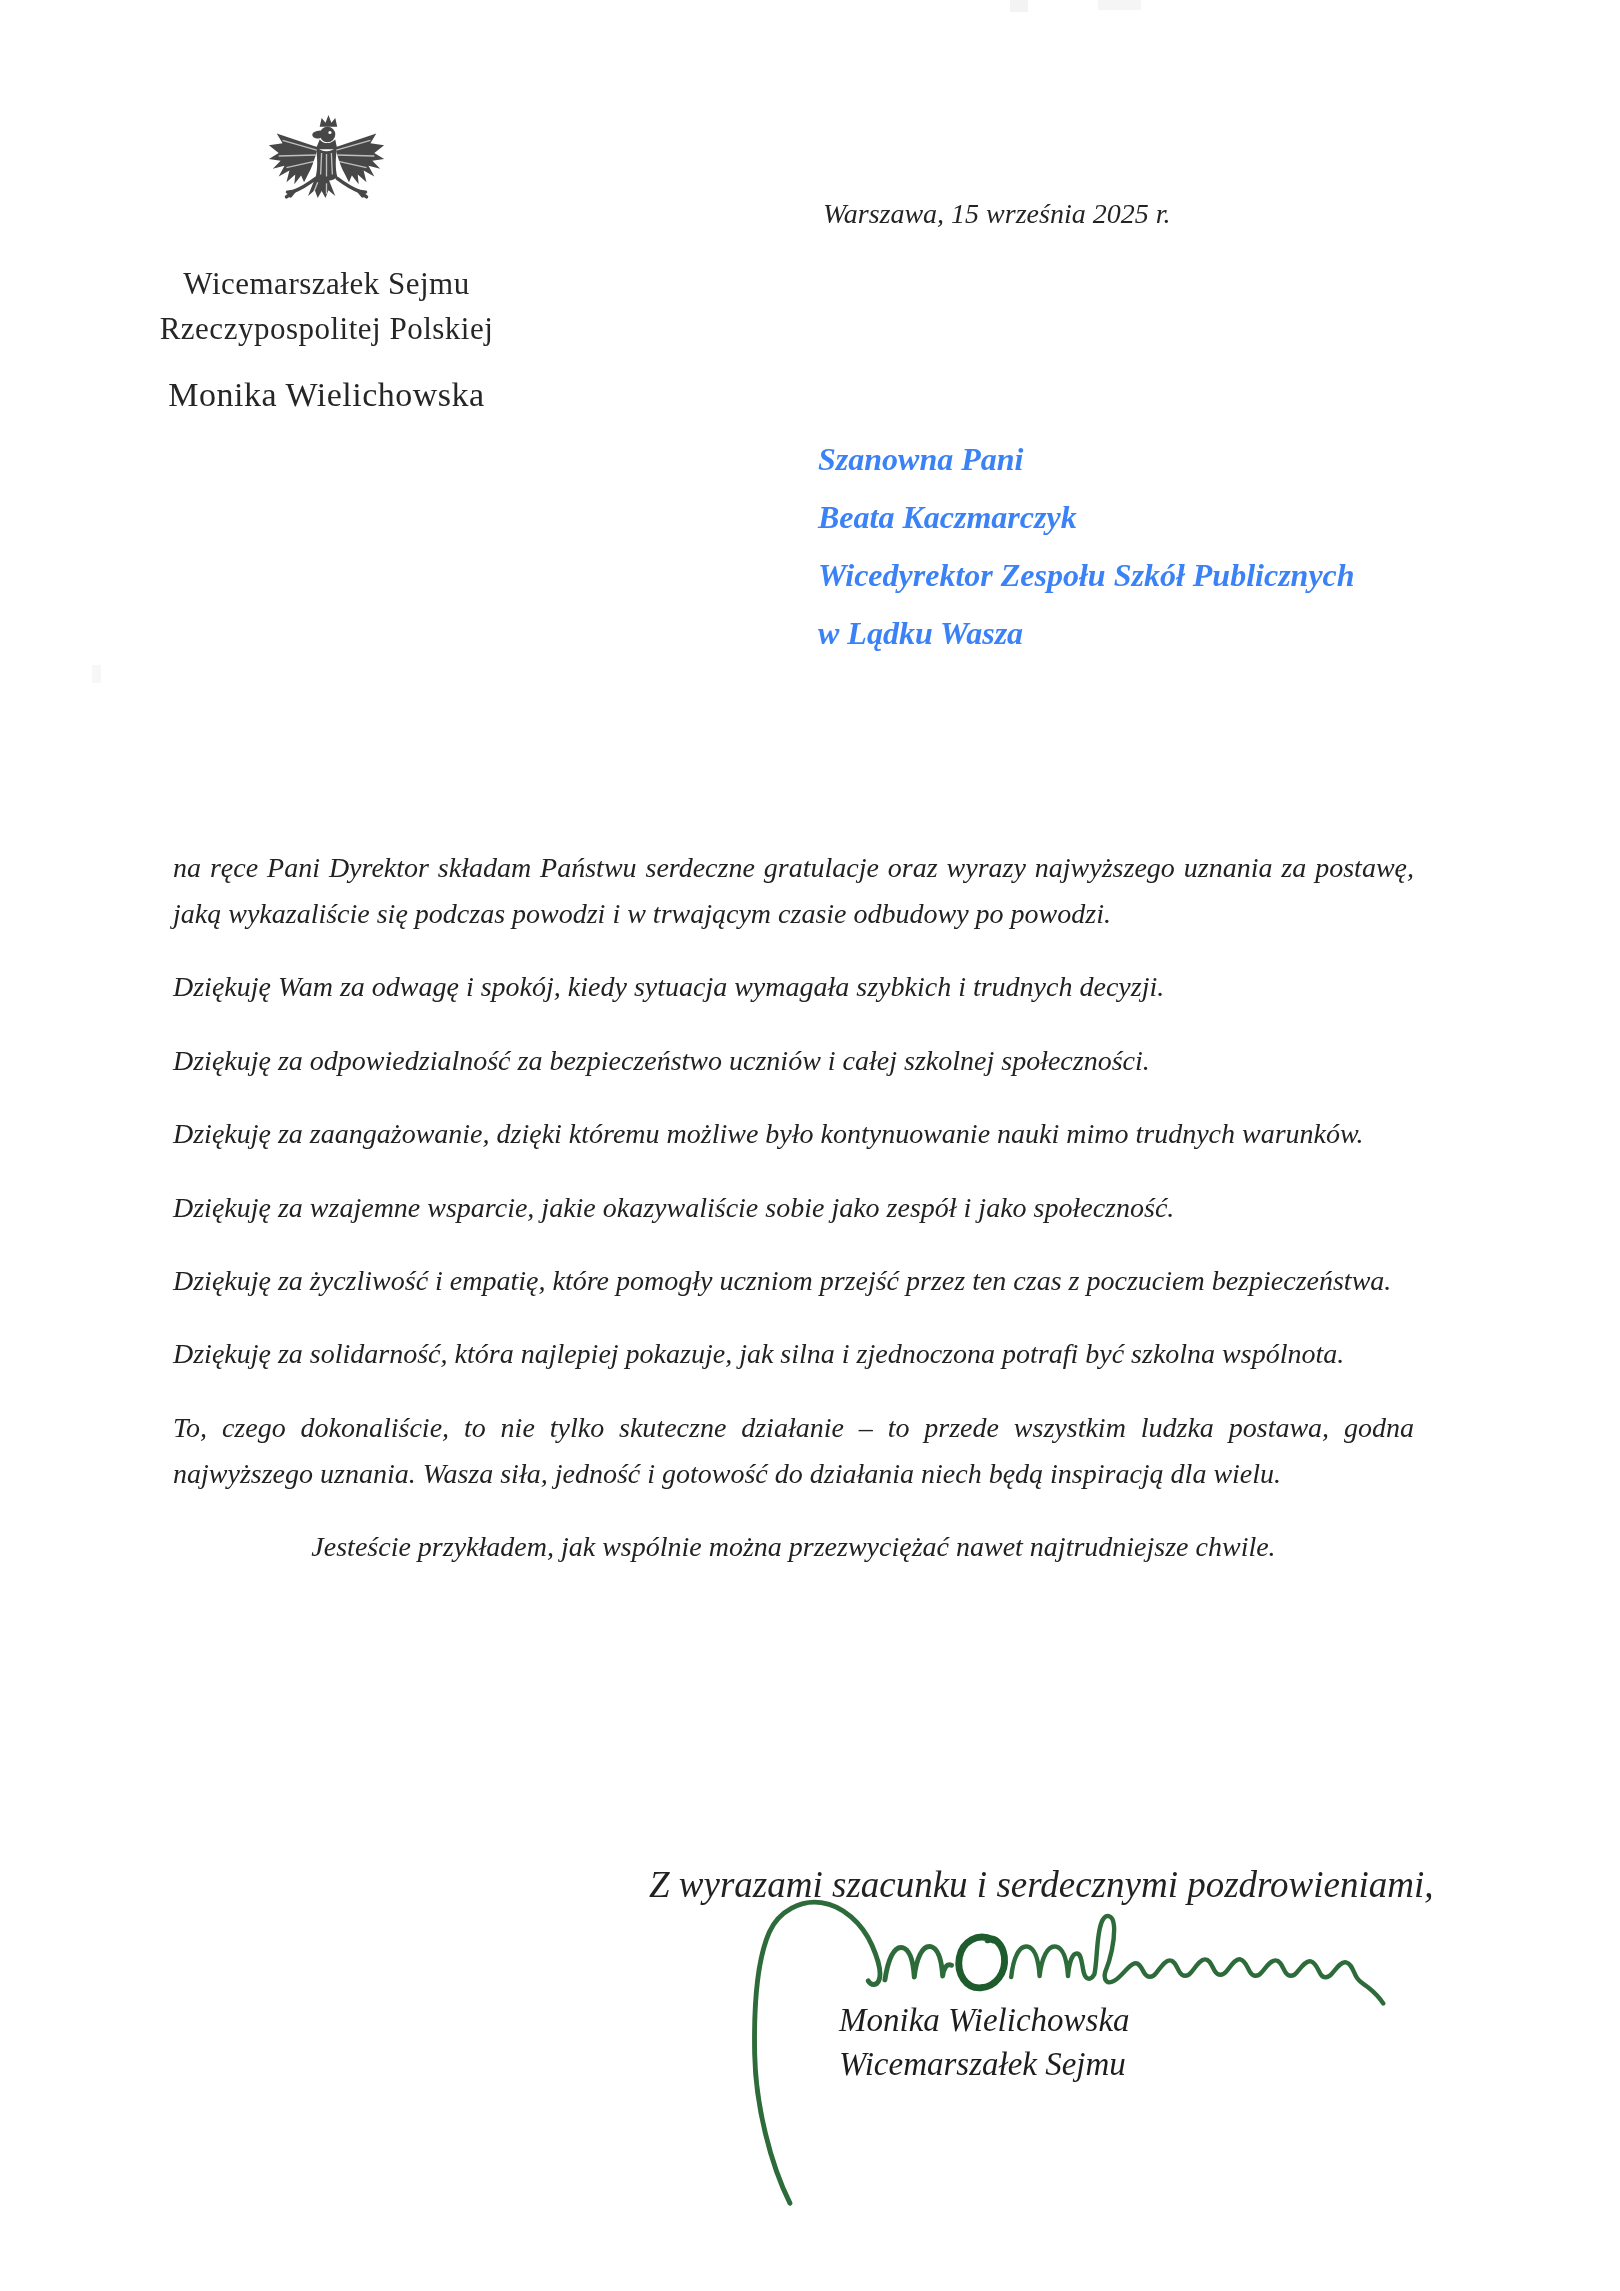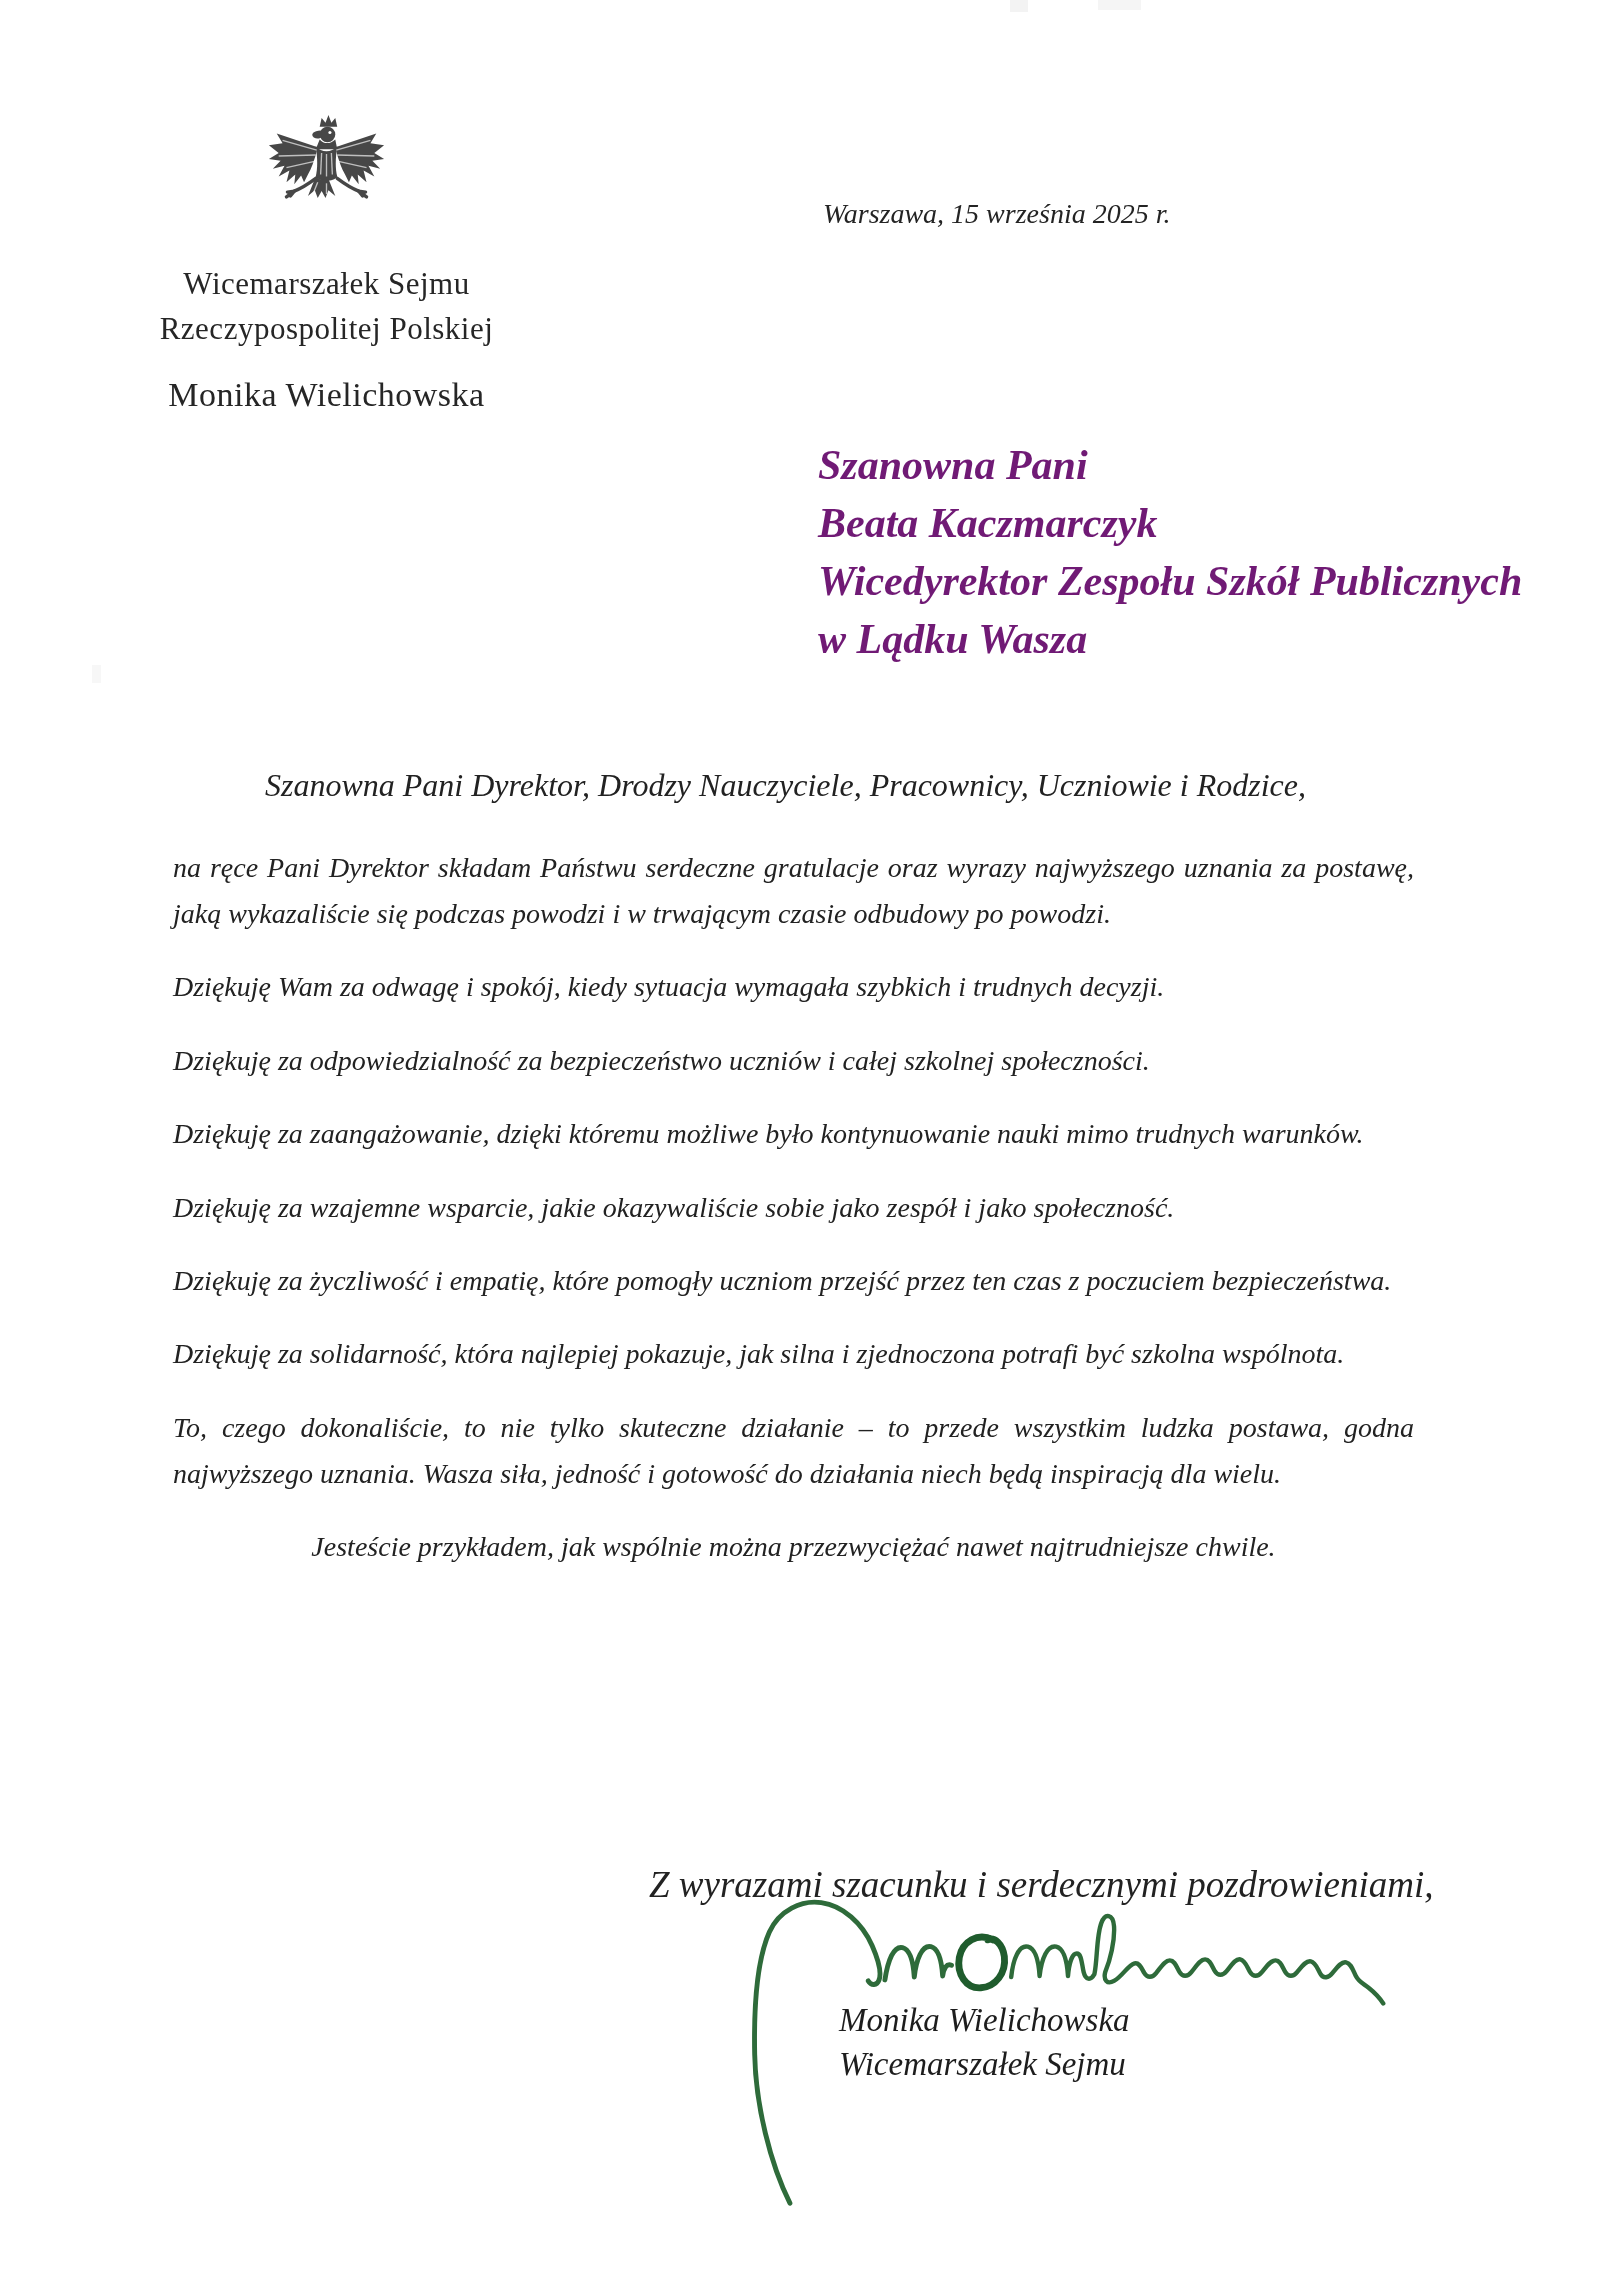--- a/index.html
+++ b/index.html
@@ -13,21 +13,21 @@
     color:#212121;
   }
   
   .letterhead{position:absolute;left:116px;top:114px;width:421px;text-align:center;}
   .eagle{display:block;margin:0 auto;width:127px;height:123px;}
   .institution{margin-top:23.5px;font-size:31px;line-height:45px;color:#262626;letter-spacing:0.5px;}
   .official{margin-top:25.5px;font-size:34px;color:#262626;letter-spacing:0.5px;}
   
   .dateline{position:absolute;left:823px;top:198px;font-size:28px;font-style:italic;color:#242424;}
   
-  .addressee{position:absolute;left:818px;top:441px;font-size:42px;font-style:italic;font-weight:bold;color:#701a75;}
+  .addressee{position:absolute;left:818px;top:441px;font-size:32px;font-style:italic;font-weight:bold;color:#3b82f6;}
   .addressee div{height:58px;}
   
   .salutation{position:absolute;left:265px;top:767px;font-size:32px;font-style:italic;color:#222;}
   
   .body-text{position:absolute;left:173px;top:845px;width:1241px;}
   .body-text p{
     margin:0 0 27.4px 0;
     font-size:28px;line-height:46px;
     font-style:italic;text-align:justify;color:#222;
   }
@@ -105,21 +105,20 @@
 
   <div class="dateline">Warszawa, 15 września 2025 r.</div>
 
   <div class="addressee">
     <div>Szanowna Pani</div>
     <div>Beata Kaczmarczyk</div>
     <div>Wicedyrektor Zespołu Szkół Publicznych</div>
     <div>w Lądku Wasza</div>
   </div>
 
-  <div class="salutation">Szanowna Pani Dyrektor, Drodzy Nauczyciele, Pracownicy, Uczniowie i Rodzice,</div>
 
   <div class="body-text">
     <p>na ręce Pani Dyrektor składam Państwu serdeczne gratulacje oraz wyrazy najwyższego uznania za postawę, jaką wykazaliście się podczas powodzi i w trwającym czasie odbudowy po powodzi.</p>
     <p>Dziękuję Wam za odwagę i spokój, kiedy sytuacja wymagała szybkich i trudnych decyzji.</p>
     <p>Dziękuję za odpowiedzialność za bezpieczeństwo uczniów i całej szkolnej społeczności.</p>
     <p>Dziękuję za zaangażowanie, dzięki któremu możliwe było kontynuowanie nauki mimo trudnych warunków.</p>
     <p>Dziękuję za wzajemne wsparcie, jakie okazywaliście sobie jako zespół i jako społeczność.</p>
     <p>Dziękuję za życzliwość i empatię, które pomogły uczniom przejść przez ten czas z poczuciem bezpieczeństwa.</p>
     <p>Dziękuję za solidarność, która najlepiej pokazuje, jak silna i zjednoczona potrafi być szkolna wspólnota.</p>
     <p>To, czego dokonaliście, to nie tylko skuteczne działanie – to przede wszystkim ludzka postawa, godna najwyższego uznania. Wasza siła, jedność i gotowość do działania niech będą inspiracją dla wielu.</p>

